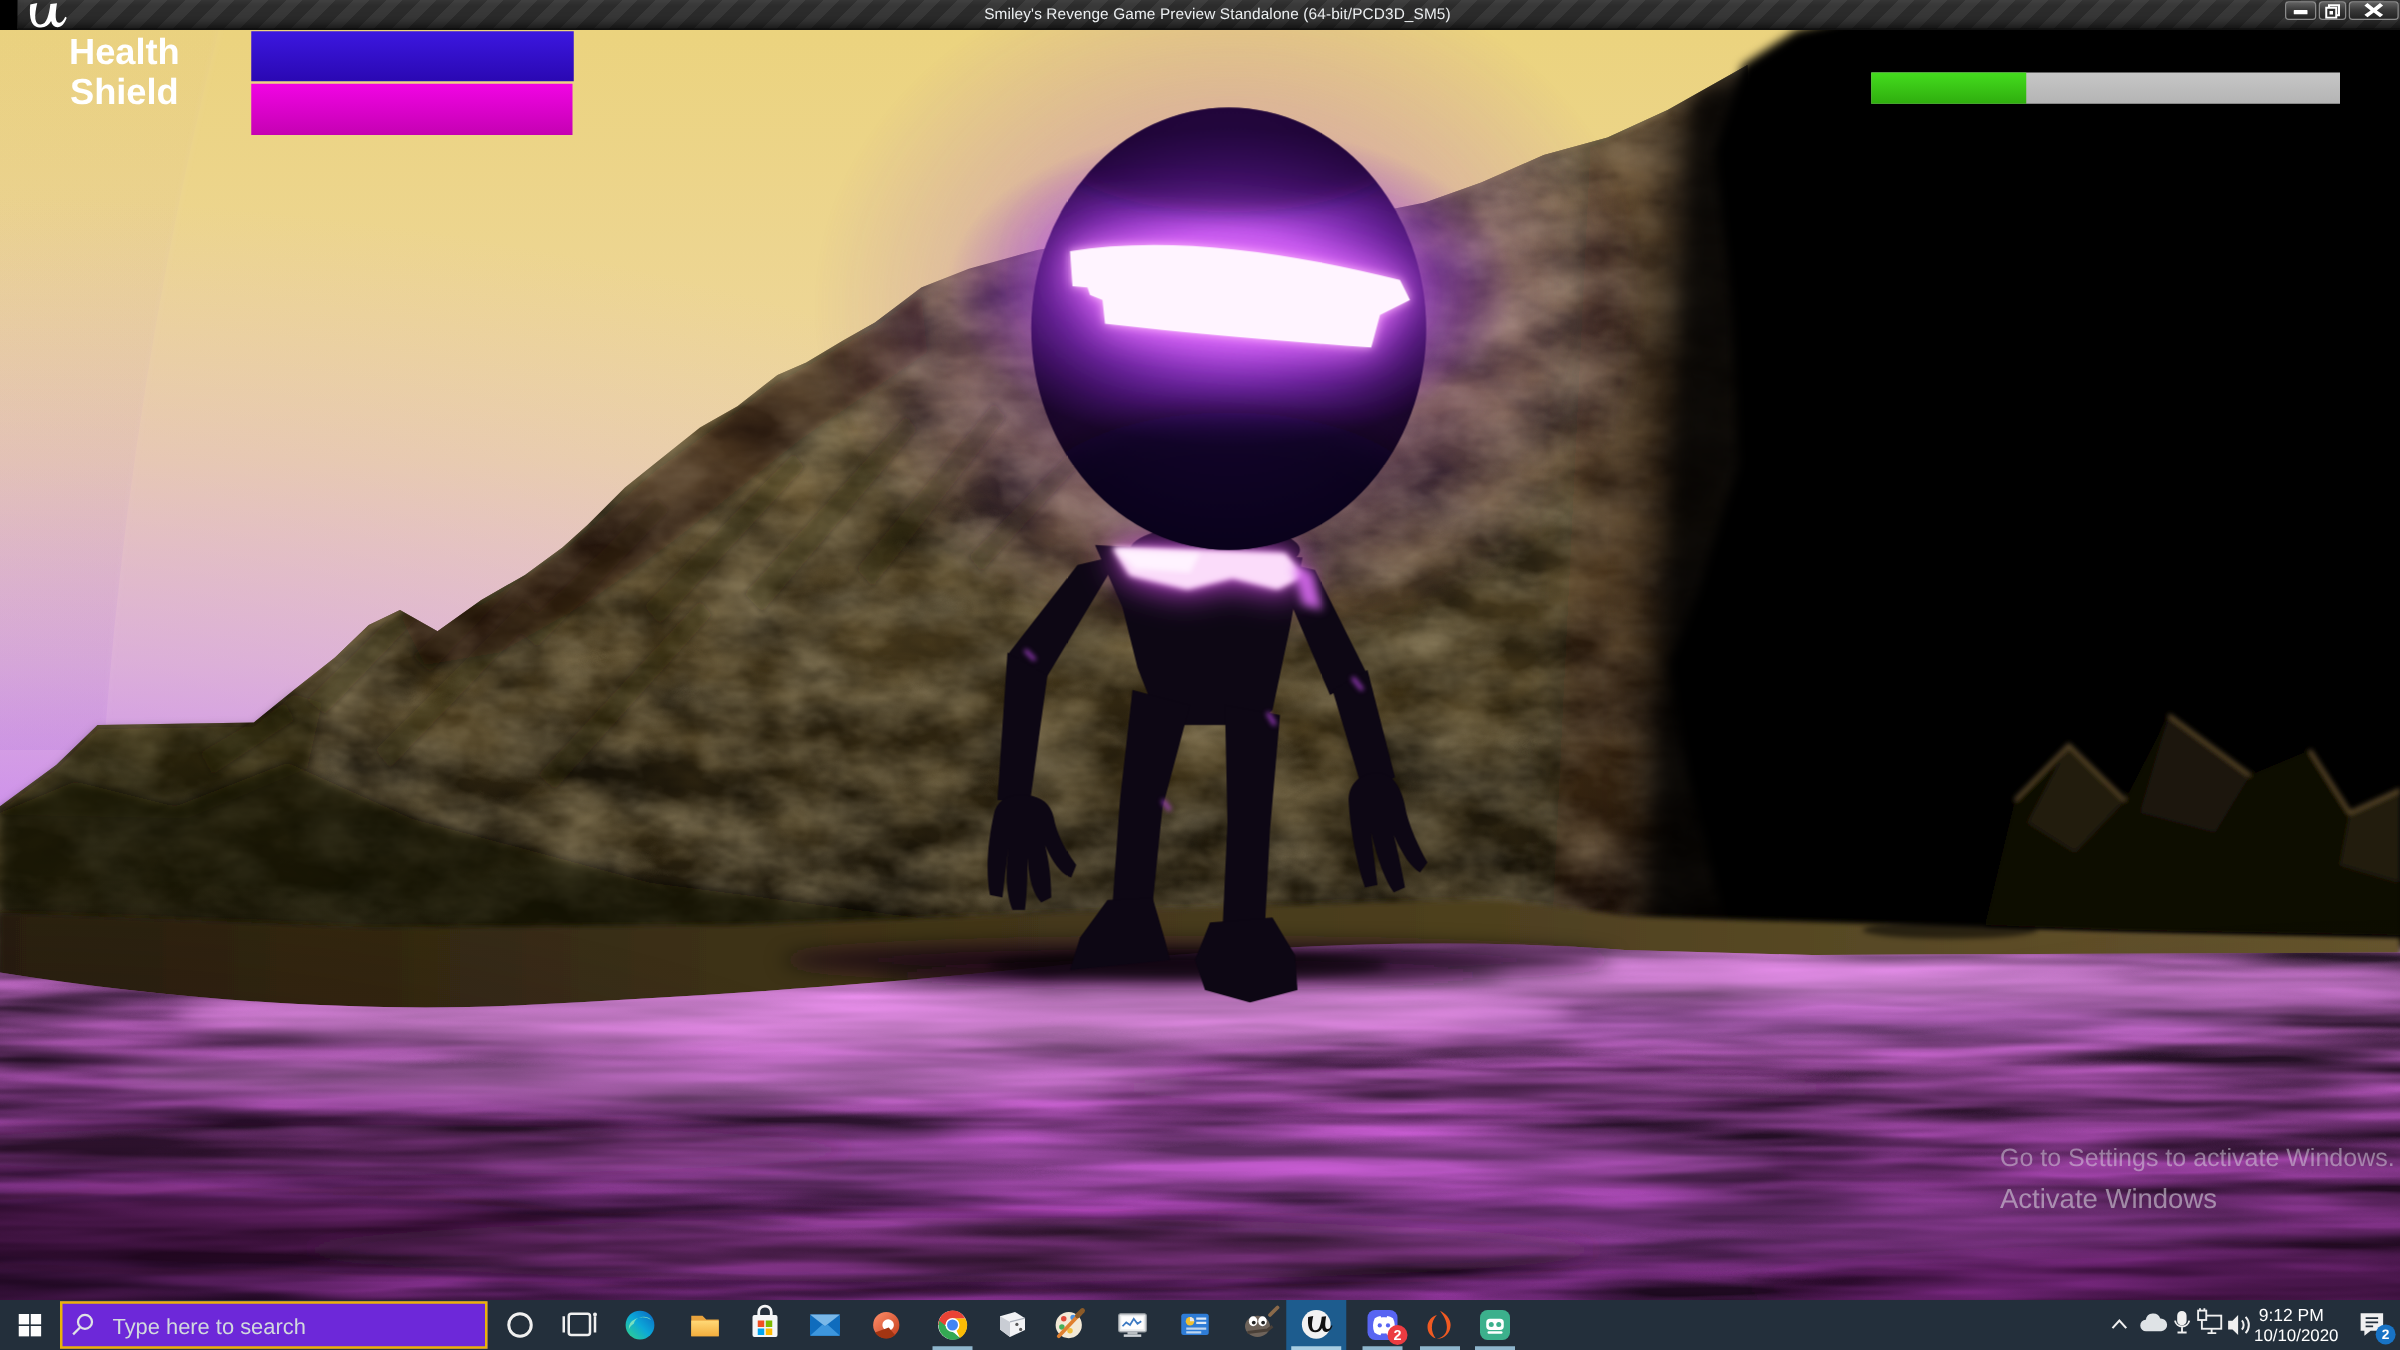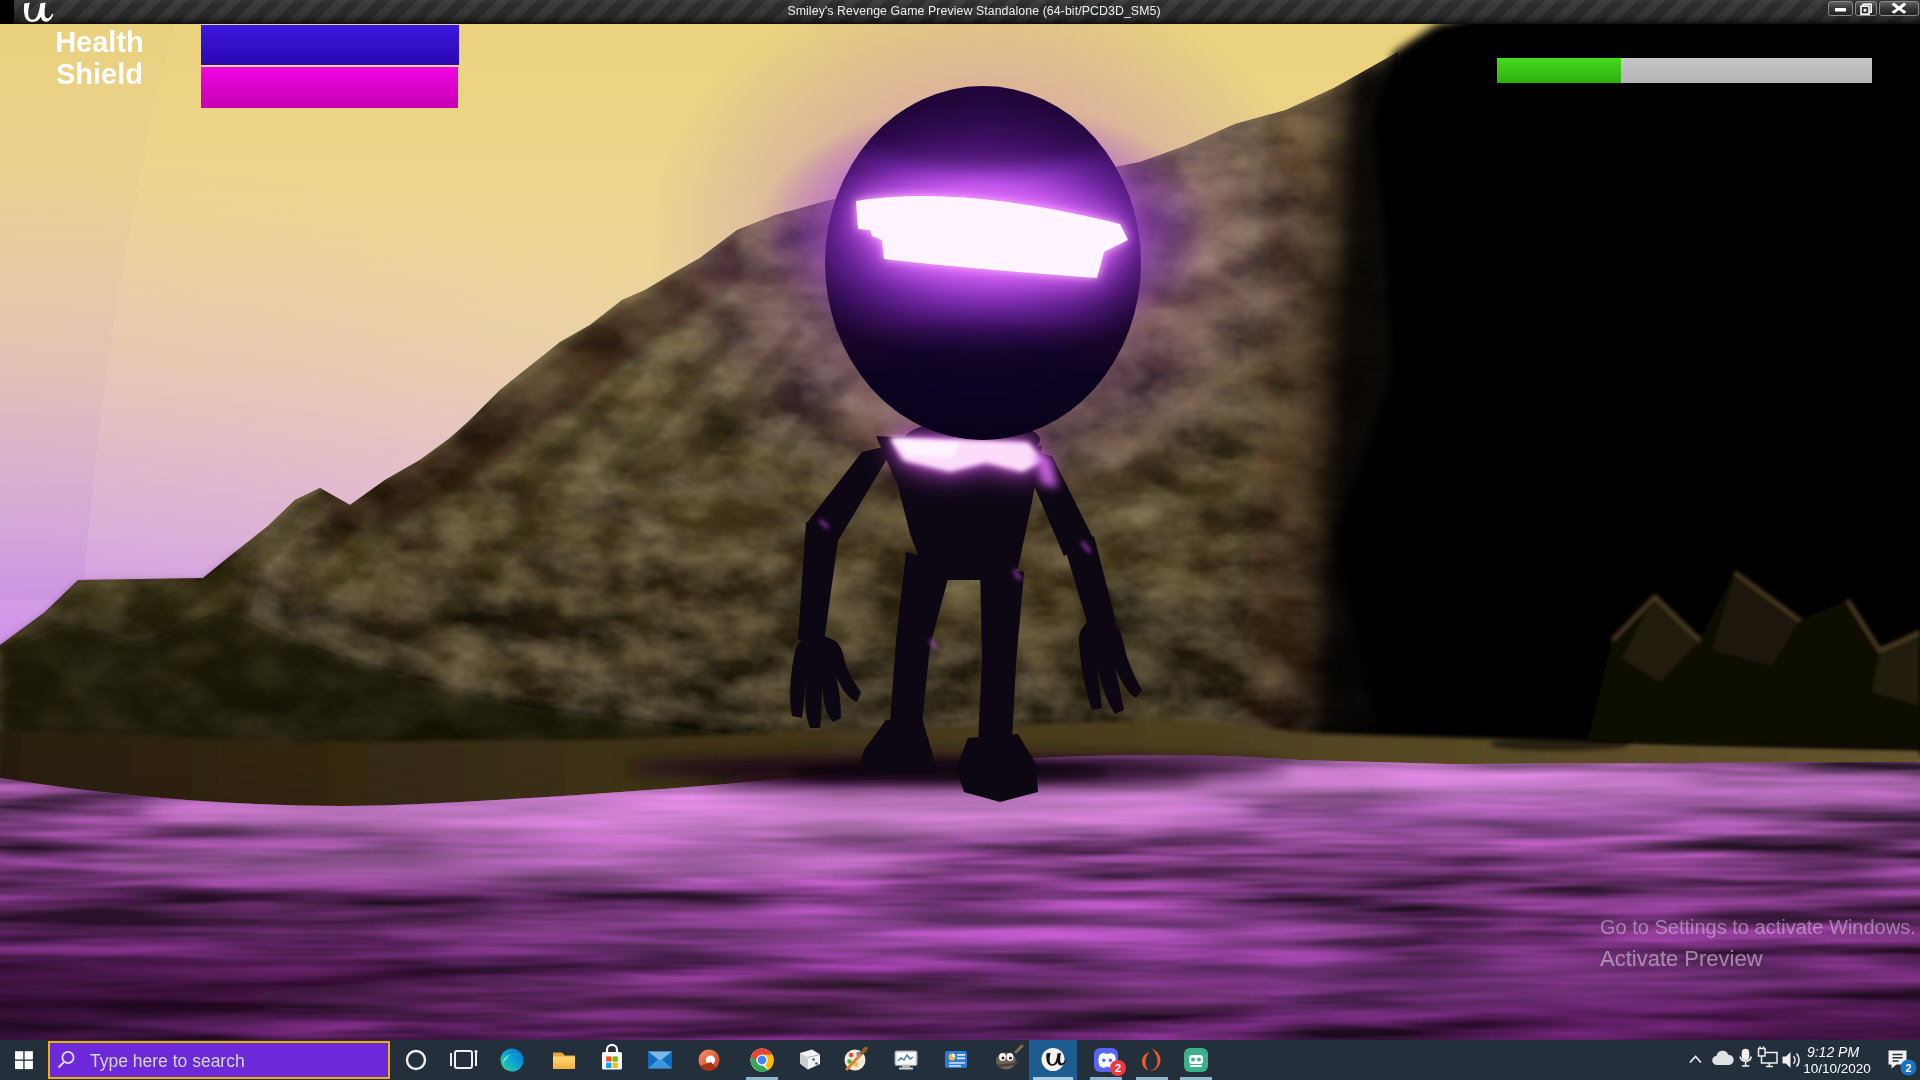--- a/index.html
+++ b/index.html
@@ -29,21 +29,21 @@
     background:linear-gradient(#f104e4,#c501b2);}
   #boss-bar{position:absolute;left:1497px;top:58px;width:375px;height:25px;background:linear-gradient(#c6c6c6,#b4b4b4);}
   #boss-fill{position:absolute;left:0;top:0;width:124px;height:25px;background:linear-gradient(#44dc1e,#2fae0e);}
   #activate{position:absolute;left:1600px;top:946px;color:rgba(222,222,228,0.55);font-size:22px;}
   #activate2{position:absolute;left:1600px;top:916px;color:rgba(222,222,228,0.48);font-size:20px;}
   
   #taskbar{position:absolute;left:0;top:1040px;width:1920px;height:40px;background:#232f3b;}
   #searchbox{position:absolute;left:48px;top:1041px;width:342px;height:38px;background:#6d28d9;
     border:2px solid #eab308;color:#d2d9dd;font-size:17.5px;line-height:36px;}
   #searchtext{position:absolute;left:40px;top:0px;}
-  #tray-time{position:absolute;left:1800px;top:1044px;width:66px;text-align:center;color:#fff;font-size:14px;font-style:italic;}
+  #tray-time{position:absolute;left:1800px;top:1044px;width:66px;text-align:center;color:#fff;font-size:14px;}
   #tray-date{position:absolute;left:1802px;top:1061px;width:70px;text-align:center;color:#fff;font-size:13.5px;}
 </style>
 </head>
 <body>
 
 <svg id="scene" viewBox="0 24 1920 1016" preserveAspectRatio="none">
 <defs>
   <linearGradient id="skyV" x1="0" y1="0" x2="0" y2="1">
     <stop offset="0" stop-color="#ebd37e"></stop>
     <stop offset="0.34" stop-color="#eed7a0"></stop>
@@ -307,21 +307,21 @@
 <path d="M856,201 Q960,184 1120,224 L1128,240 L1104,252 L1097,278 Q1000,271 930,264 L884,259 L882,240 L872,236 L870,230 L858,229 Z" fill="#fff4ff"></path>
 </svg>
 
 <div class="hudlabel" id="health-label">Health</div>
 <div class="hudlabel" id="shield-label">Shield</div>
 <div id="health-bar"></div>
 <div id="shield-bar"></div>
 <div id="boss-bar">
     <div id="boss-fill"></div>
   </div>
-<div id="activate">Activate Preview</div>
+<div id="activate">Activate Windows</div>
 <div id="activate2">Go to Settings to activate Windows.</div>
 
 <div id="titlebar">
   <div id="title-text">Smiley's Revenge Game Preview Standalone (64-bit/PCD3D_SM5)</div>
   <svg id="ulogo" width="34" height="22" viewBox="0 0 34 22">
     <path fill="#fff" d="M3.2,2.5 L8.8,1.4 C7.6,6.5 6.9,10.9 7.3,14.2 C7.7,17.2 9.2,18.6 11.4,18.6 C13.7,18.6 15.6,16.9 16.9,13.4 C18.0,10.5 18.8,6.6 19.3,2.2 L24.6,1.6 C23.9,6.2 23.4,10.0 23.6,12.9 C23.8,15.9 24.8,17.3 26.6,17.2 C28.3,17.1 29.8,15.4 31.2,12.4 L32.4,13.2 C30.6,18.0 28.2,20.6 25.1,20.7 C22.3,20.8 20.6,19.1 19.9,15.8 C18.1,19.2 15.4,21.0 11.8,21.0 C8.0,21.0 5.4,19.3 4.1,15.9 C2.9,12.7 2.6,8.3 3.2,2.5 Z"></path>
   </svg>
 </div>
 <div class="winbtn" id="btn-min">
     <svg width="23" height="13" viewBox="0 0 23 13">

